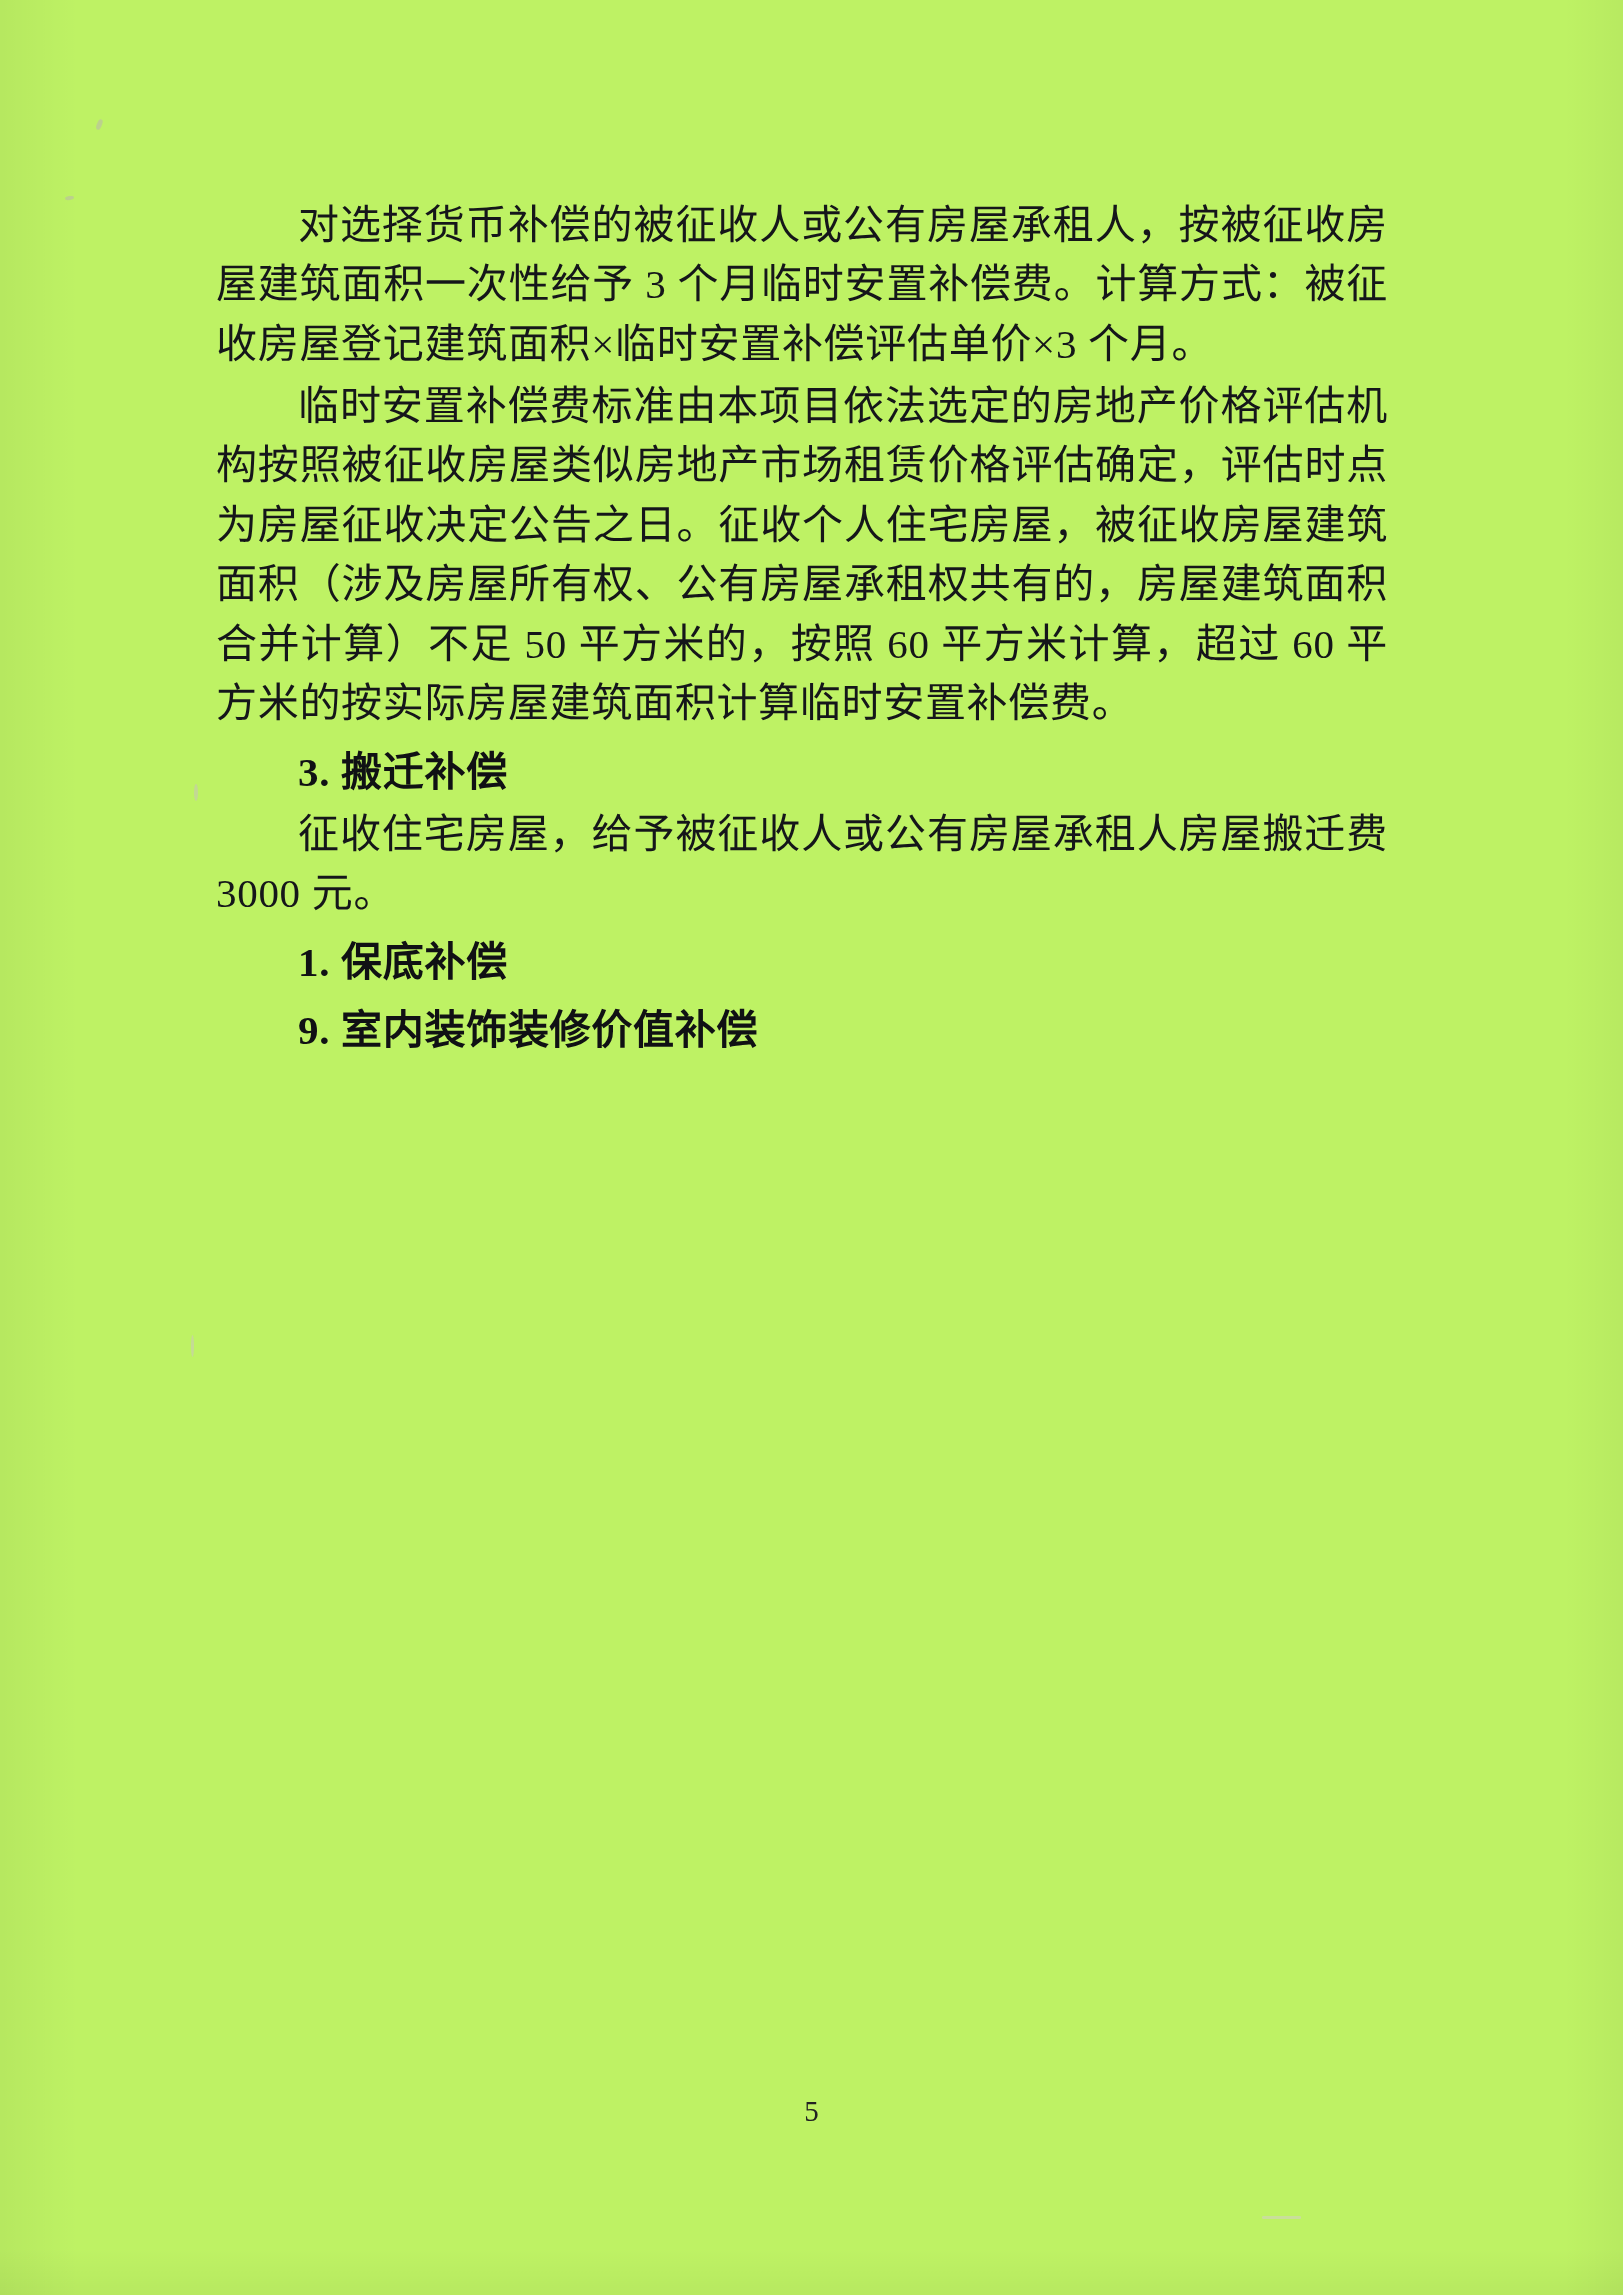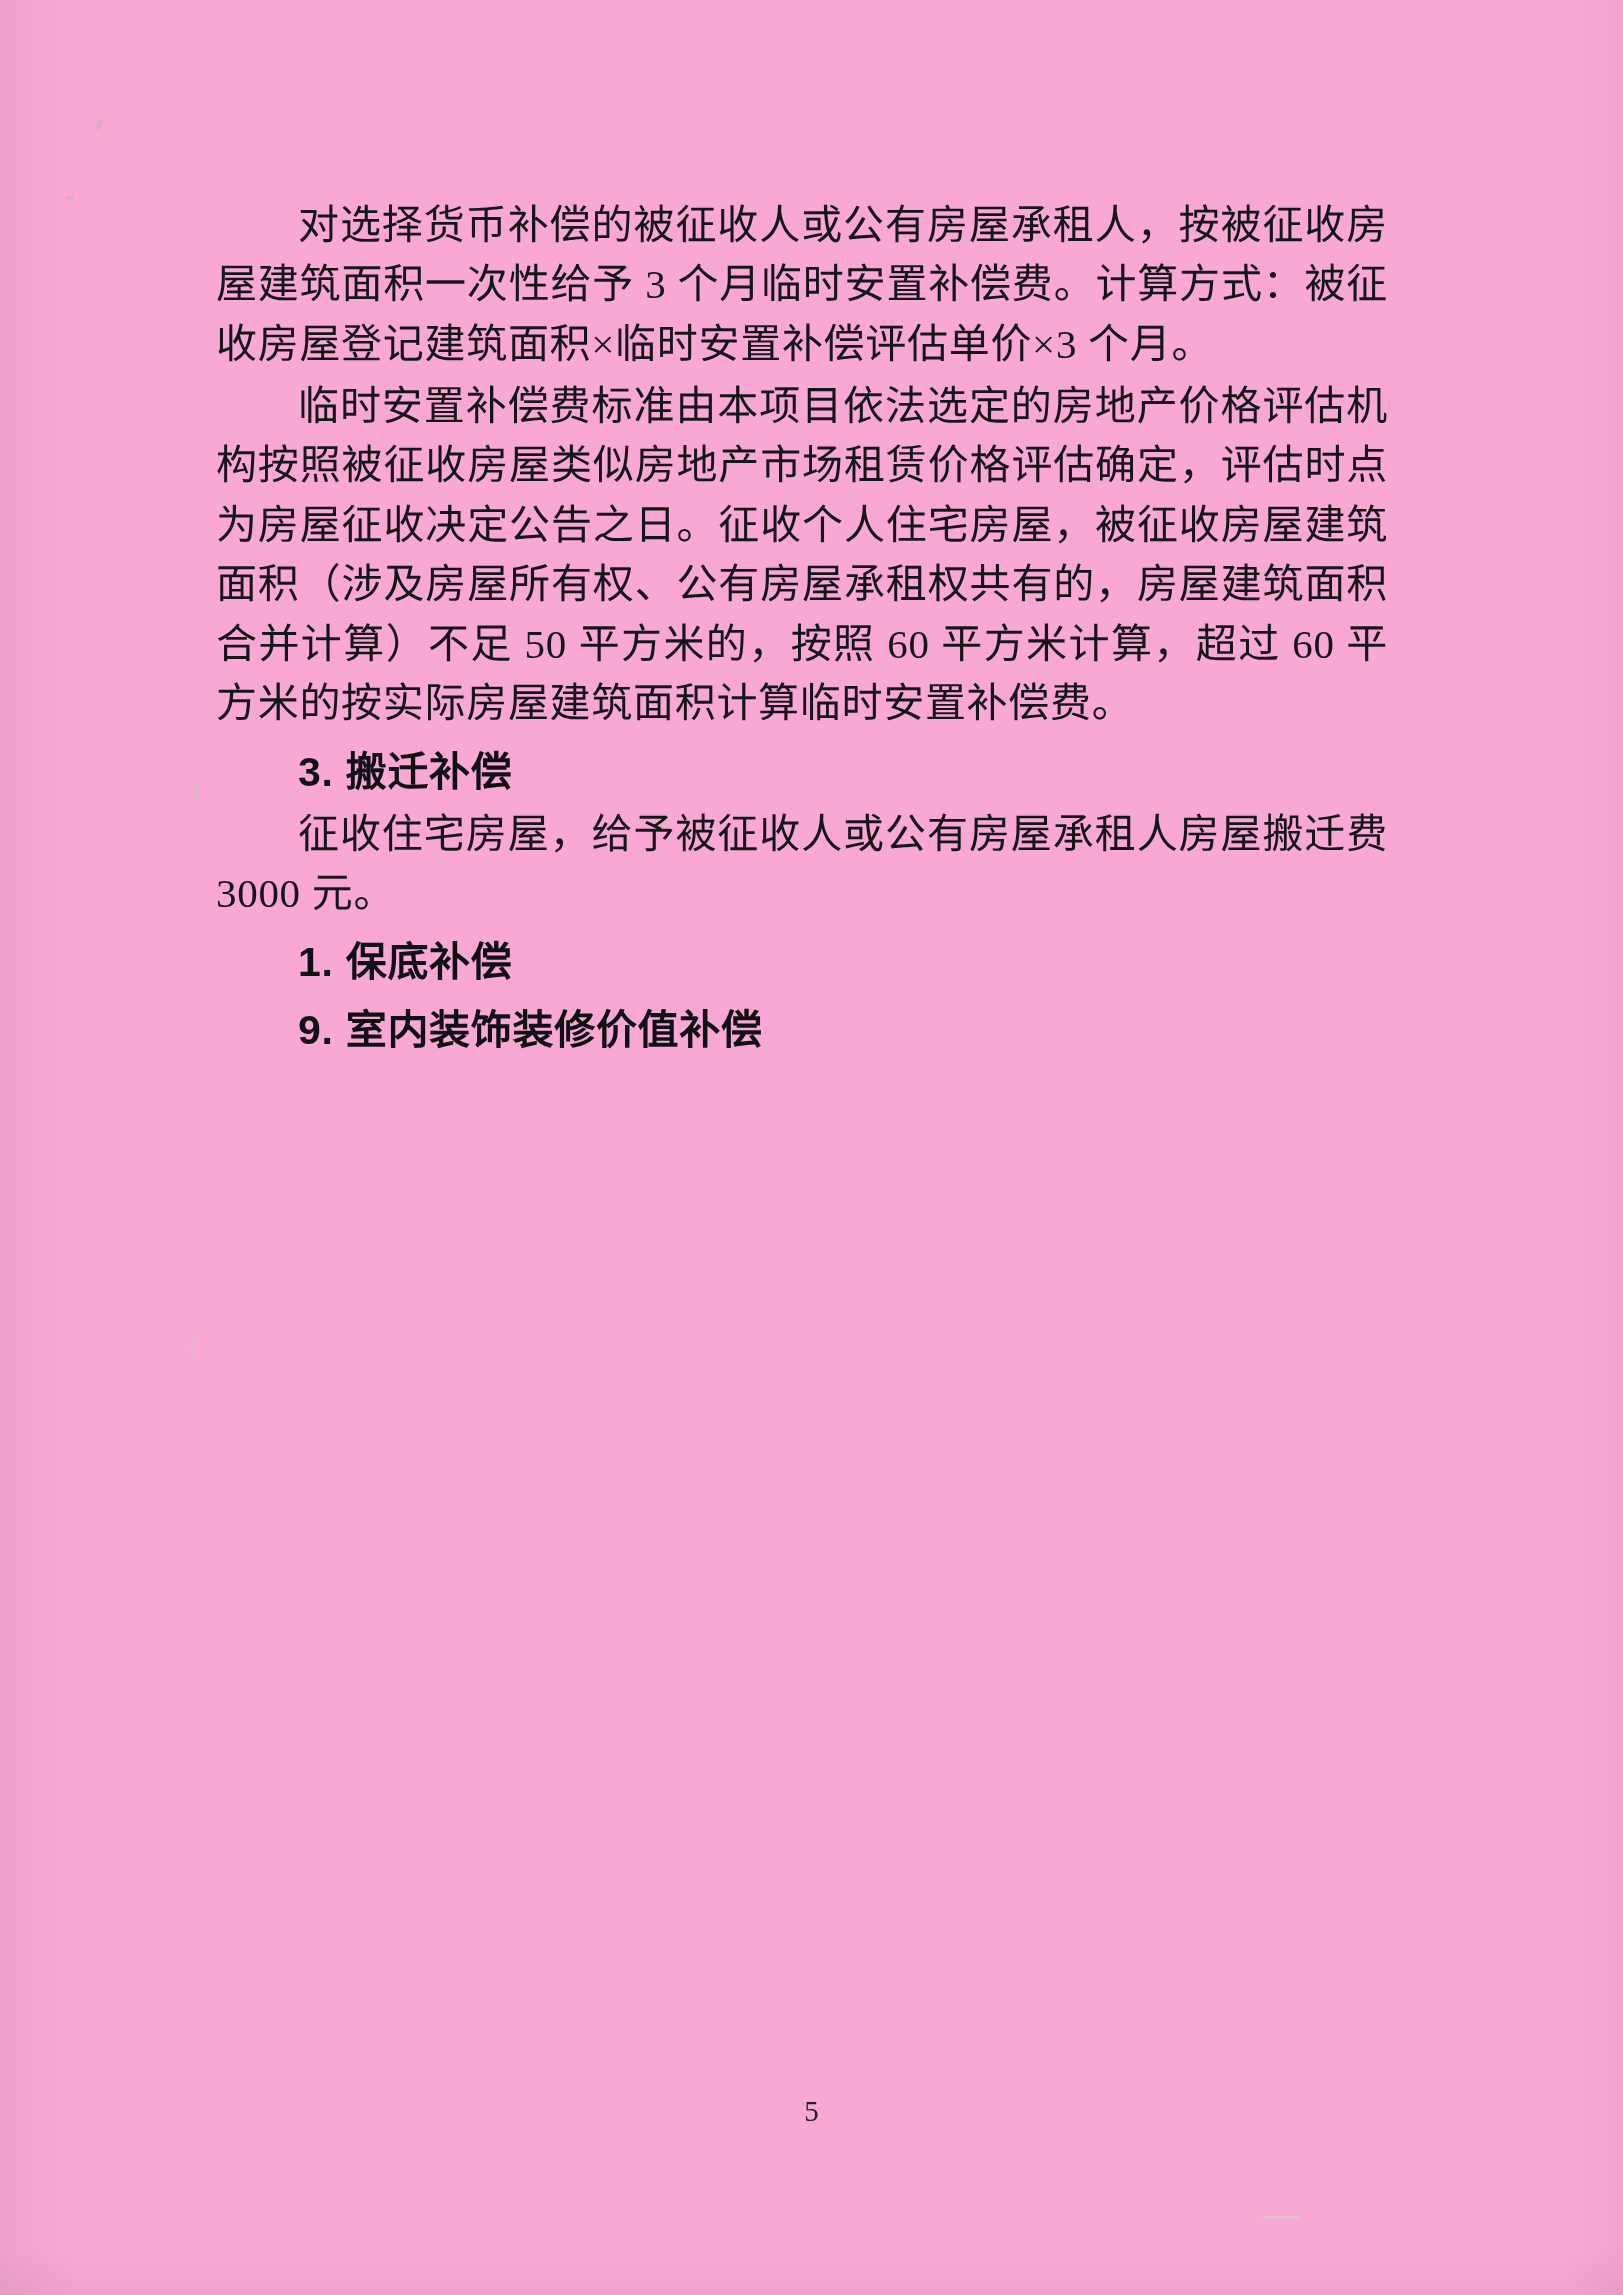--- a/index.html
+++ b/index.html
@@ -13,21 +13,21 @@
     position: relative;
     font-family: "Liberation Serif", "DejaVu Serif", serif;
     color: #1d1d1f;
     overflow: hidden;
   }
 
   
   .page {
     position: absolute;
     inset: 0;
-    background: #f9a8d4;
+    background: #bef264;
   }
 
   
   .scan-edge-left {
     position: absolute;
     left: 0; top: 0; bottom: 0;
     width: 79px;
     background: linear-gradient(to right, rgba(0,0,0,0.045), rgba(0,0,0,0));
     pointer-events: none;
   }
@@ -66,21 +66,21 @@
   }
 
   h3.heading {
     margin: 9.2px 0 2.6px 0;
     font-size: 41px;
     line-height: 1.45;
     letter-spacing: 0.7px;
     font-weight: bold;
     text-indent: 2em;
     color: #101114;
-    font-family: Liberation Sans, sans-serif;
+    font-family: Liberation Serif, serif;
   }
 
   .page-number {
     position: absolute;
     left: 0;
     right: 0;
     top: 2095px;
     text-align: center;
     font-size: 29px;
     color: #222;

